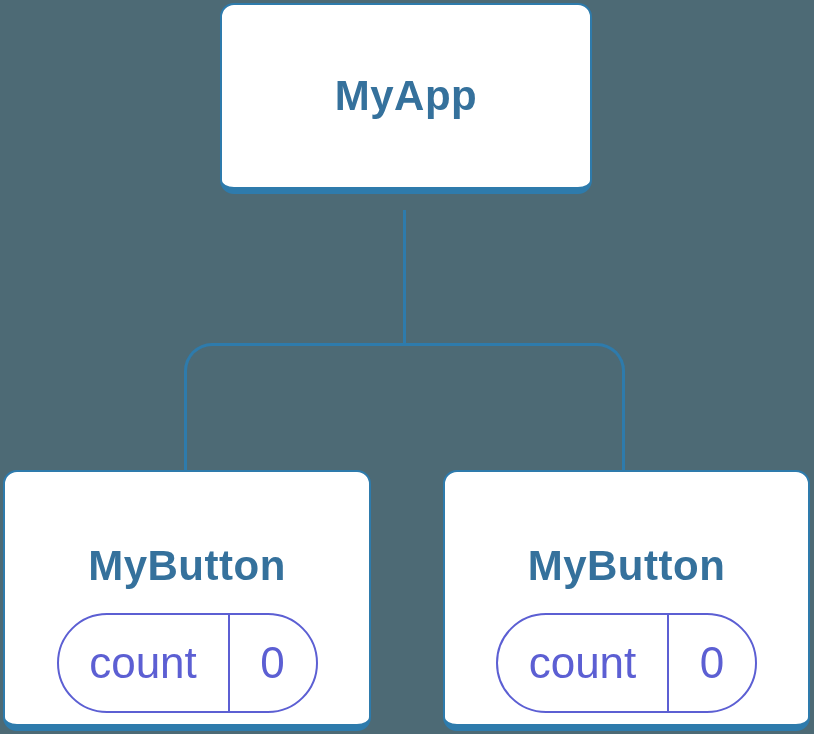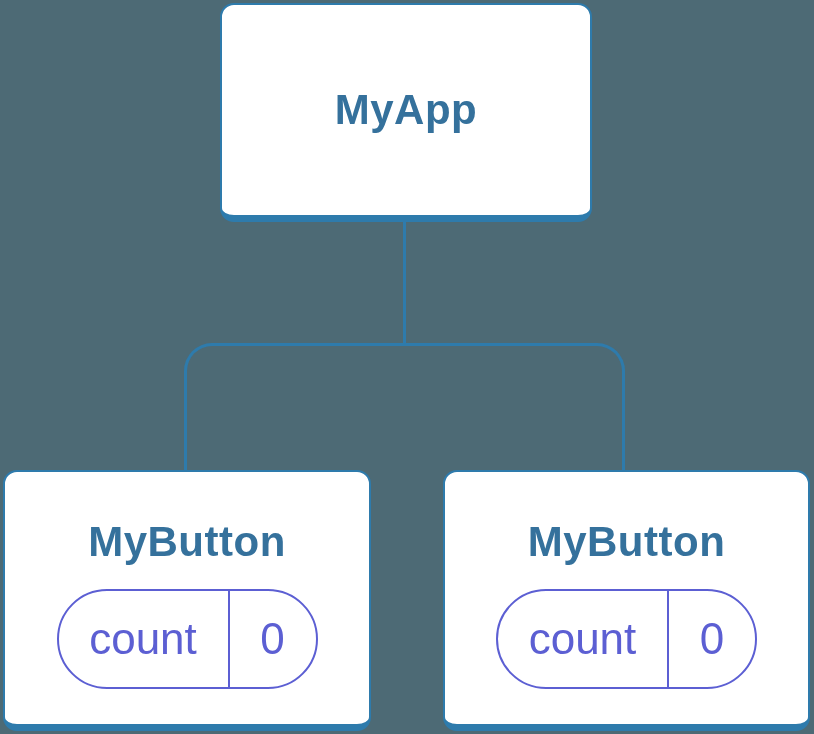--- a/index.html
+++ b/index.html
@@ -37,29 +37,29 @@
     color: var(--title);
     font-size: 42px;
     font-weight: 600;
     letter-spacing: 0.5px;
     line-height: 1;
     white-space: nowrap;
   }
 
   .node-root {
     left: 220px; top: 3px;
-    width: 372px; height: 219px;
+    width: 372px; height: 191px;
     justify-content: center;
   }
 
   .node-child {
     top: 470px;
     width: 368px; height: 261px;
     justify-content: flex-start;
-    padding-top: 42px;
+    padding-top: 66px;
   }
   .node-child.left  { left: 3px;  }
   .node-child.right { left: 443px; width: 367px; }
   .node-child .node-title { line-height: 56px; }
 
   
   .state-pill {
     margin-top: 19px;
     width: 261px;
     height: 100px;

